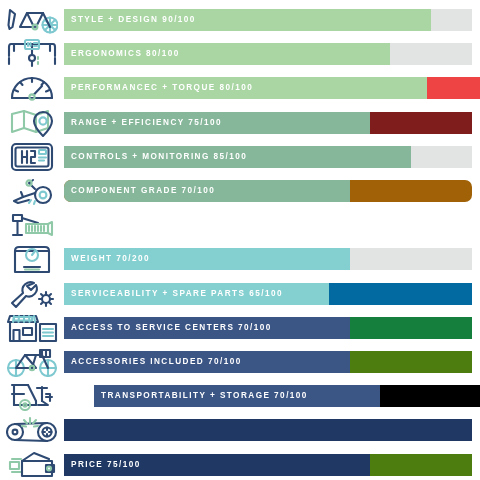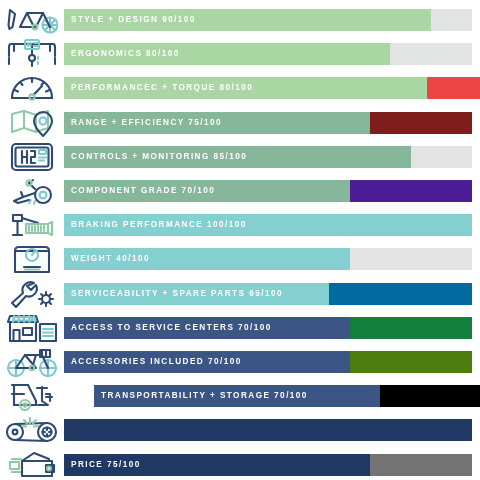--- a/index.html
+++ b/index.html
@@ -205,21 +205,21 @@
           <circle cx="20" cy="7" r="2.6" stroke="#8fc9a8"></circle>
           <path d="M26 17 L14 21 L5 25 L9 27 L20 24"></path>
           <path d="M14 21 L12 16"></path>
         </g>
         <g fill="none" stroke-width="2.1" stroke-linecap="round" stroke-linejoin="round" stroke="#7ec8d0">
           <path d="M22 24 L20 27 M26 25 L25 28"></path>
         </g>
       </svg>
       </div>
       <div class="bar-cell">
-        <div class="track" style="background: #4c1d95;">
+        <div class="track" style="background: #a16207; border-radius: 7px;">
           <div class="fill" style="width: 70%; background: rgb(134, 183, 154);"></div>
           <div class="bar-label">COMPONENT GRADE 70/100</div>
         </div>
       </div>
     </div>
     <div class="row">
       <div class="icon-cell">
         <svg width="48" height="28" viewBox="0 0 48 28">
         <g fill="none" stroke-width="2.1" stroke-linecap="round" stroke-linejoin="round" stroke="#2e4a73">
           <path d="M5 4 L14 4 L14 10 L5 10 Z"></path>
@@ -227,26 +227,20 @@
           <path d="M5 24 L14 24"></path>
           <path d="M14 7 L30 12"></path>
         </g>
         <g fill="none" stroke-width="2.1" stroke-linecap="round" stroke-linejoin="round" stroke="#8fc9a8">
           <rect x="18" y="13" width="22" height="9"></rect>
           <path d="M40 13 L44 11 L44 24 L40 22 Z"></path>
           <path d="M21 15 L21 20 M24 15 L24 20 M27 15 L27 20 M30 15 L30 20 M33 15 L33 20 M36 15 L36 20"></path>
         </g>
       </svg>
       </div>
-      <div class="bar-cell">
-        <div class="track" style="background: rgb(226, 227, 227);">
-          <div class="fill" style="width: 100%; background: rgb(132, 207, 207);"></div>
-          <div class="bar-label">BRAKING PERFORMANCE 100/100</div>
-        </div>
-      </div>
     </div>
     <div class="row">
       <div class="icon-cell">
         <svg width="40" height="32" viewBox="0 0 40 32">
         <g fill="none" stroke-width="2.1" stroke-linecap="round" stroke-linejoin="round" stroke="#2e4a73">
           <path d="M3 8 L37 8 L37 29 L3 29 Z"></path>
           <path d="M3 8 Q3 4 7 4 L33 4 Q37 4 37 8"></path>
           <path d="M12 24 L28 24"></path>
         </g>
         <g fill="none" stroke-width="2.1" stroke-linecap="round" stroke-linejoin="round" stroke="#7ec8d0">
@@ -254,21 +248,21 @@
           <path d="M20 12 L23 8"></path>
         </g>
         <g fill="none" stroke-width="2.1" stroke-linecap="round" stroke-linejoin="round" stroke="#8fc9a8">
           <path d="M13 26.5 L27 26.5"></path>
         </g>
       </svg>
       </div>
       <div class="bar-cell">
         <div class="track" style="background: rgb(226, 227, 227);">
           <div class="fill" style="width: 70%; background: rgb(132, 207, 207);"></div>
-          <div class="bar-label">WEIGHT 40/100</div>
+          <div class="bar-label">WEIGHT 70/200</div>
         </div>
       </div>
     </div>
     <div class="row">
       <div class="icon-cell">
         <svg width="48" height="30" viewBox="0 0 48 30">
         <g fill="none" stroke-width="2.1" stroke-linecap="round" stroke-linejoin="round" stroke="#2e4a73">
           <path d="M26 4 A8 8 0 0 0 15 14 L4 24 L8 28 L18 17 A8 8 0 0 0 28 6 L23 11 L19 7 Z"></path>
         </g>
         <g fill="none" stroke-width="2.1" stroke-linecap="round" stroke-linejoin="round" stroke="#2e4a73">
@@ -400,19 +394,19 @@
         </g>
         <g fill="none" stroke-width="2.1" stroke-linecap="round" stroke-linejoin="round" stroke="#2e4a73">
           <path d="M14 10 L14 25 L44 25 L44 10 Z"></path>
           <path d="M14 10 L26 2 L41 8"></path>
           <path d="M38 14 L46 14 L46 21 L38 21 Z"></path>
         </g>
         <circle cx="41" cy="17.5" r="2" fill="none" stroke-width="2.1" stroke-linecap="round" stroke-linejoin="round" stroke="#8fc9a8"></circle>
       </svg>
       </div>
       <div class="bar-cell">
-        <div class="track" style="background: #737373;">
+        <div class="track" style="background: #4d7c0f;">
           <div class="fill" style="width: 75%; background: rgb(31, 56, 100);"></div>
           <div class="bar-label">PRICE 75/100</div>
         </div>
       </div>
     </div>
   </div>
 
 </body></html>

